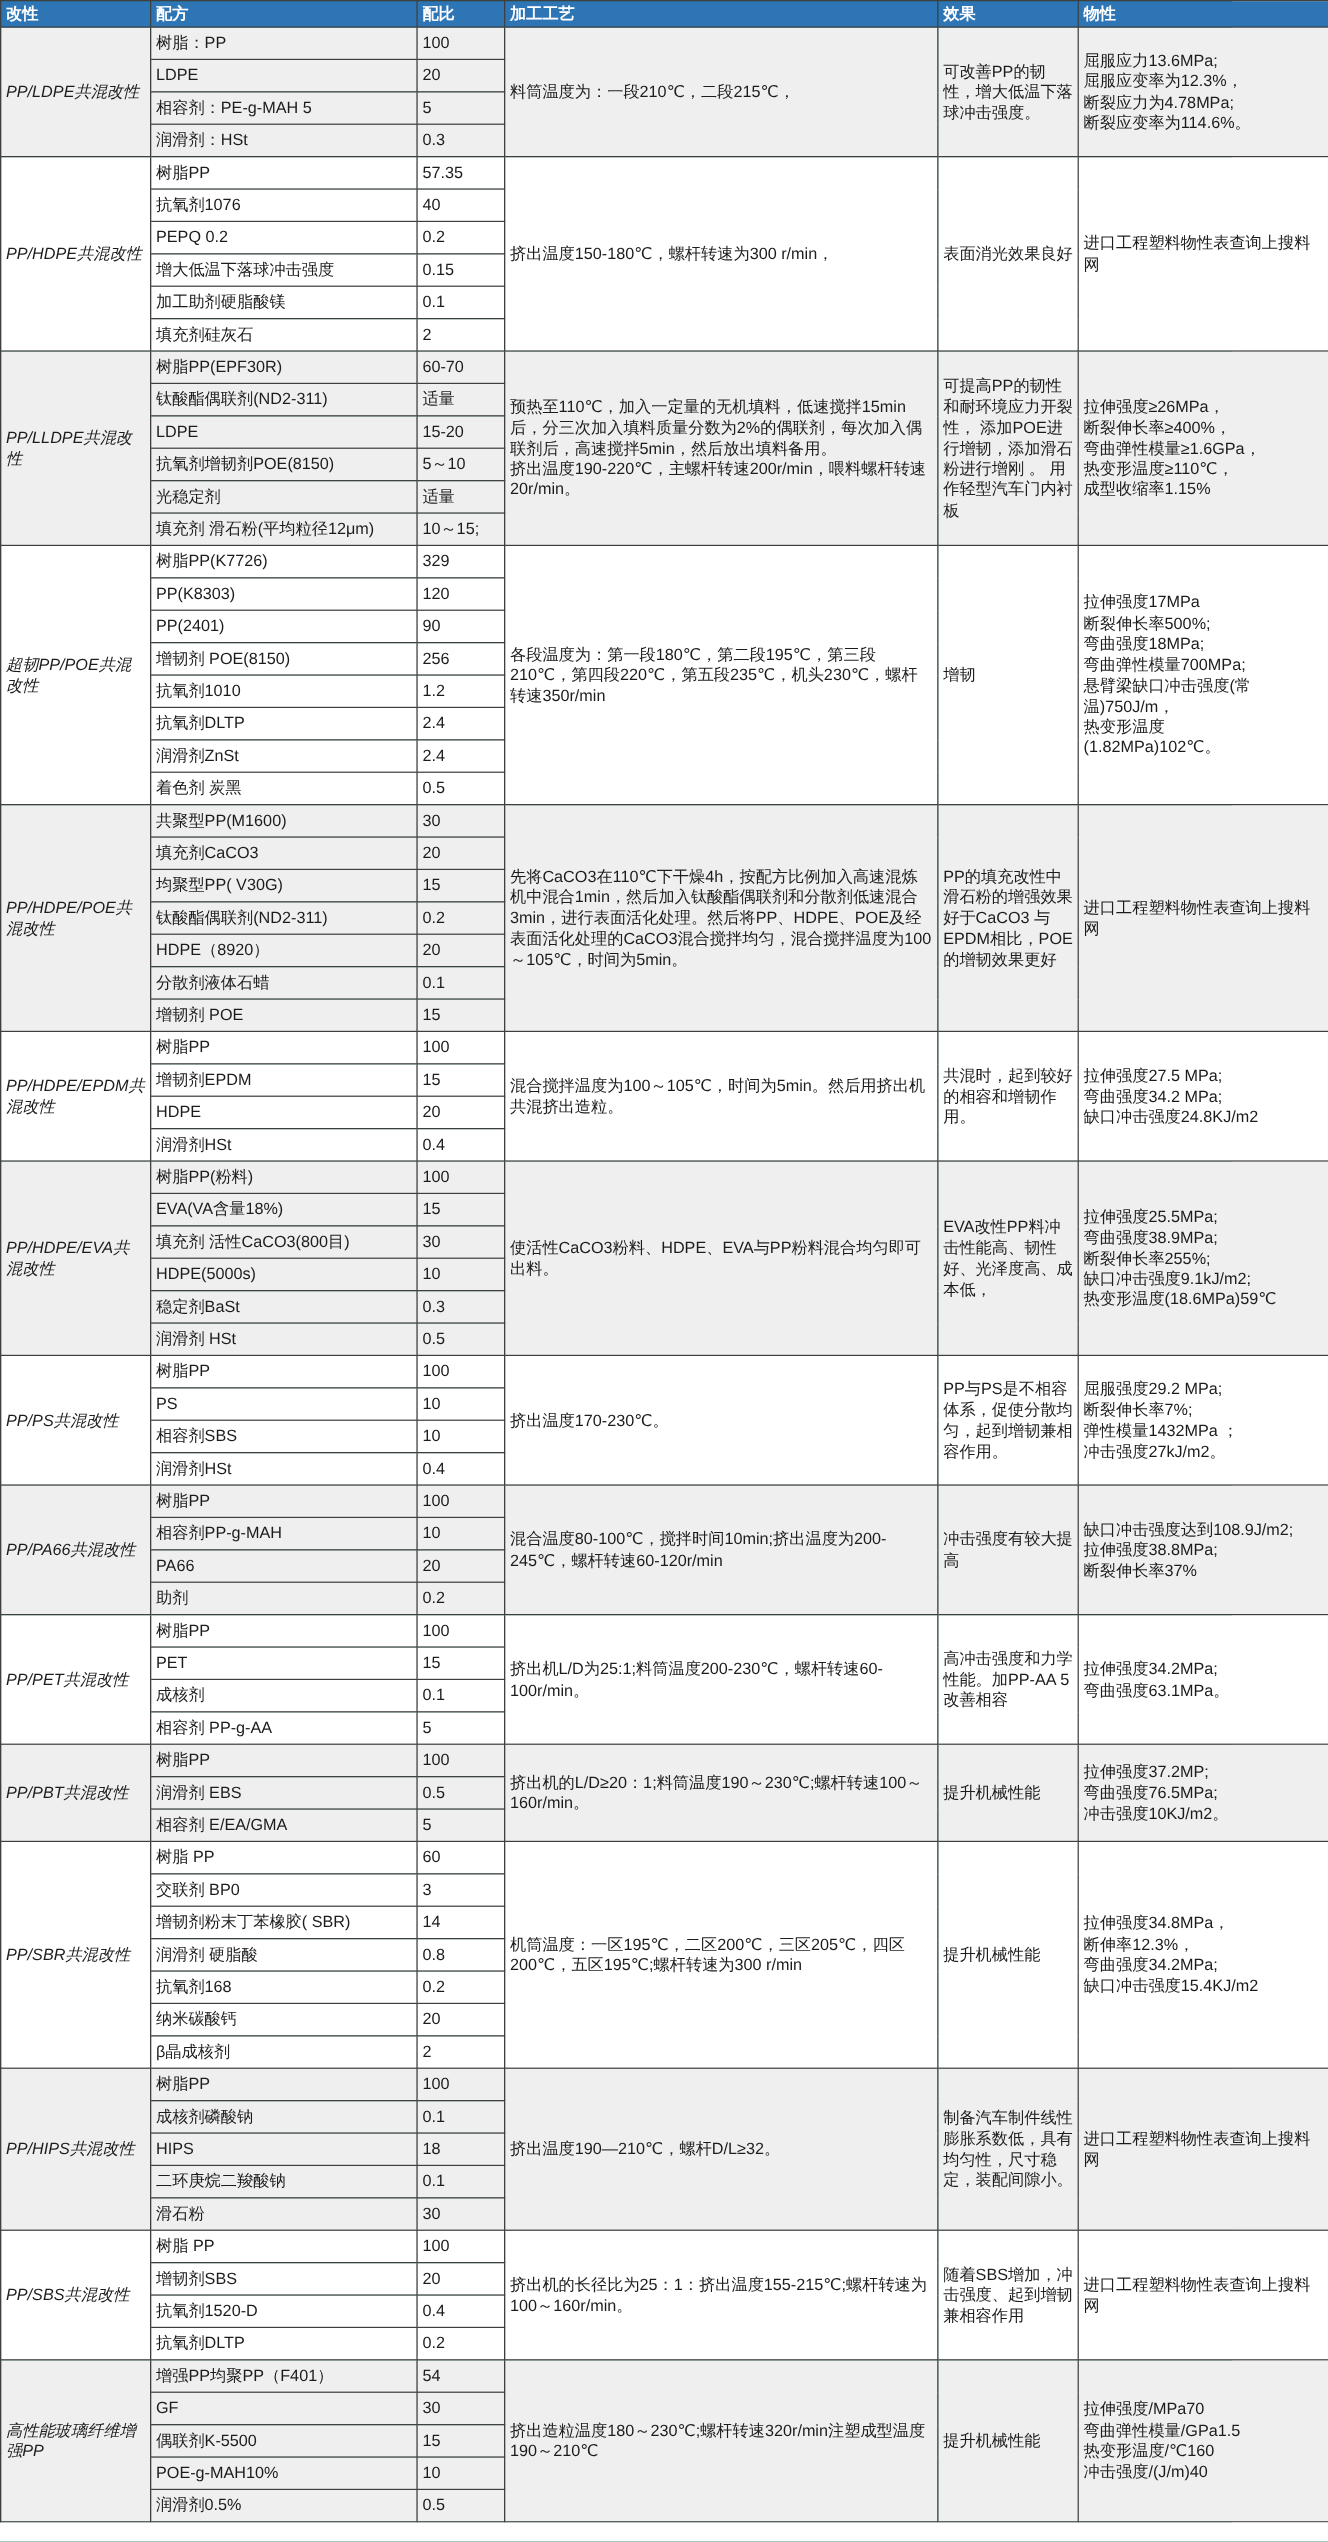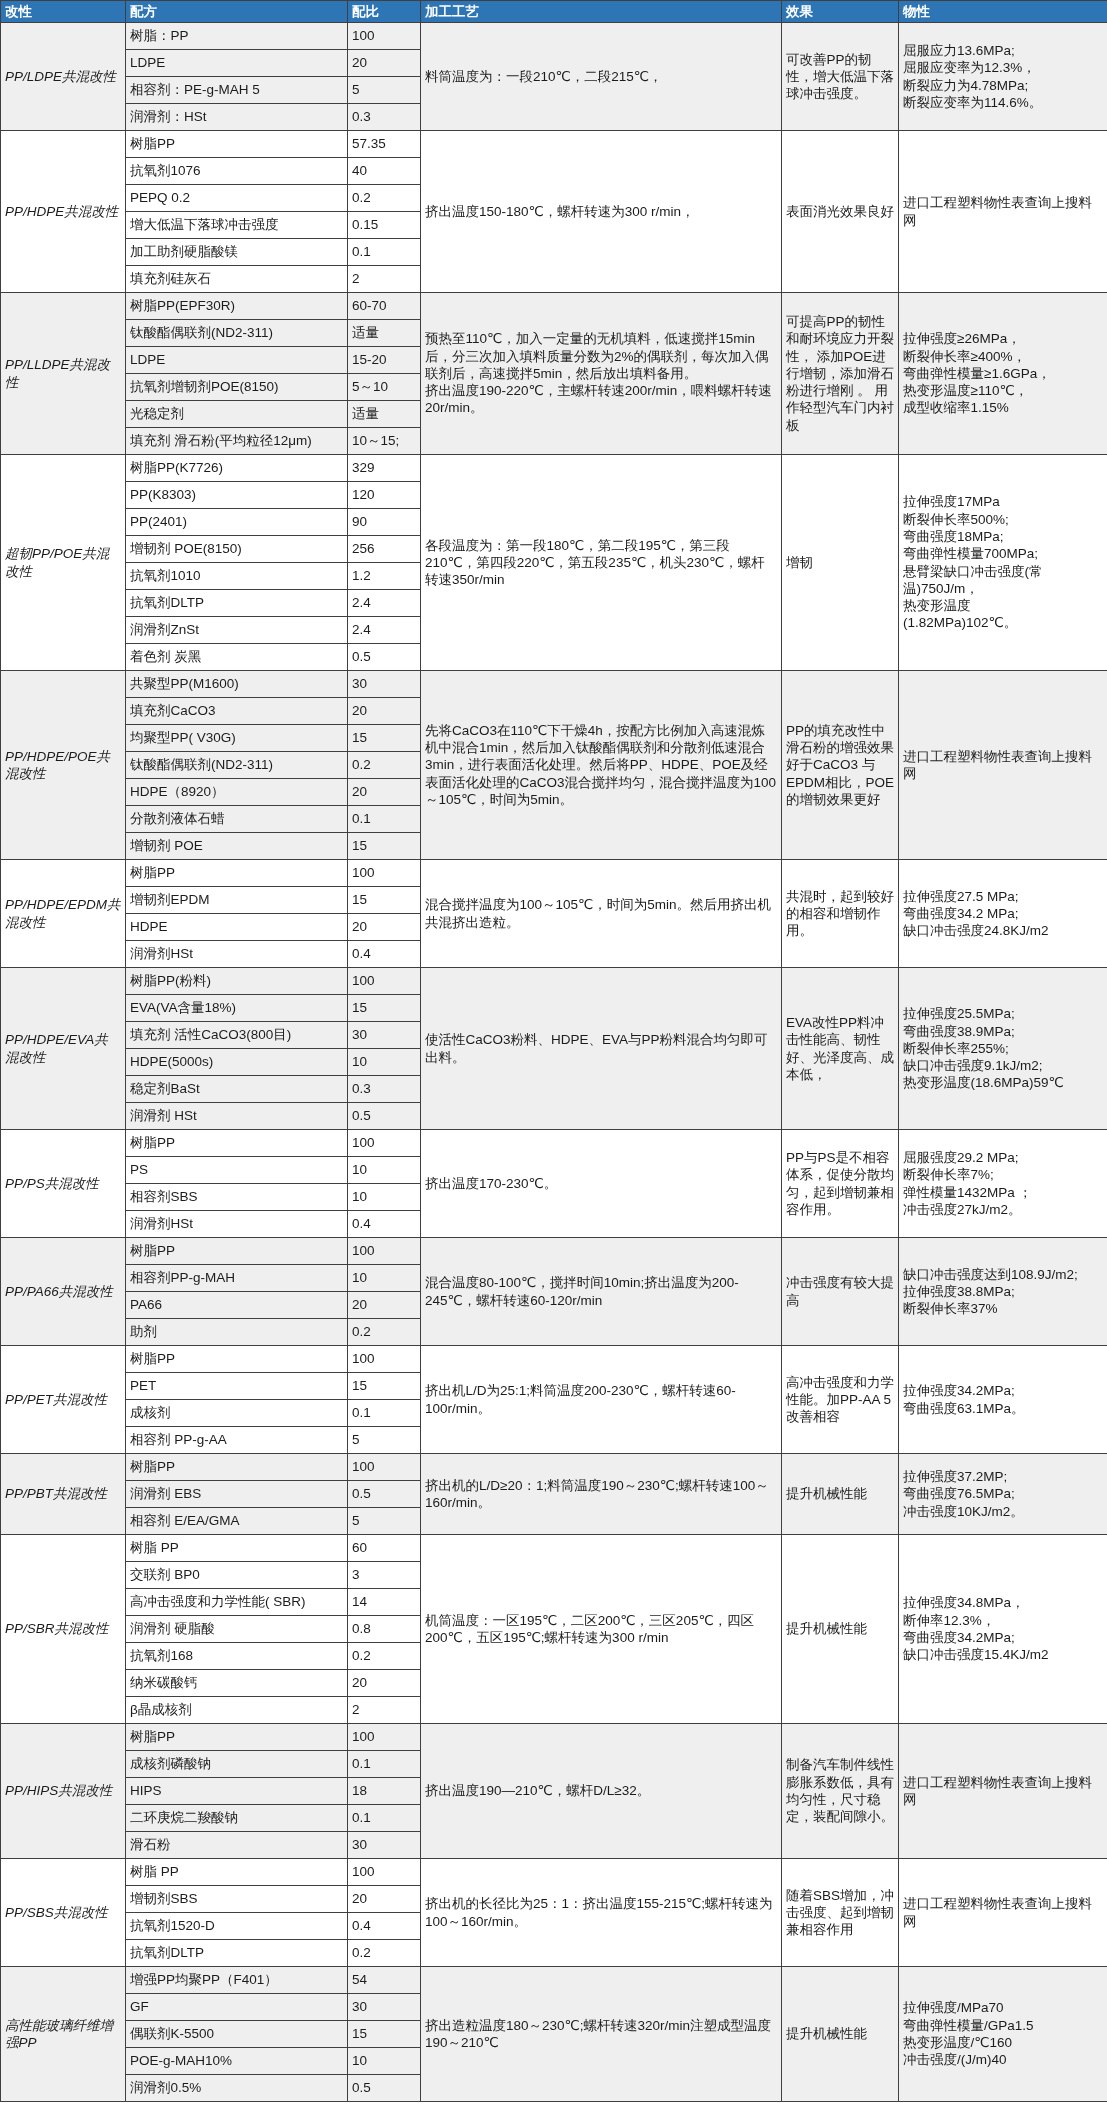--- a/index.html
+++ b/index.html
@@ -373,21 +373,21 @@
           <td class="properties-cell" rowspan="7">拉伸强度34.8MPa，
 断伸率12.3%，
 弯曲强度34.2MPa;
 缺口冲击强度15.4KJ/m2</td>
         </tr>
         <tr class="plain">
           <td class="formula-cell">交联剂 BP0</td>
           <td class="ratio-cell">3</td>
         </tr>
         <tr class="plain">
-          <td class="formula-cell">高冲击强度和力学性能( SBR)</td>
+          <td class="formula-cell">增韧剂粉末丁苯橡胶( SBR)</td>
           <td class="ratio-cell">14</td>
         </tr>
         <tr class="plain">
           <td class="formula-cell">润滑剂 硬脂酸</td>
           <td class="ratio-cell">0.8</td>
         </tr>
         <tr class="plain">
           <td class="formula-cell">抗氧剂168</td>
           <td class="ratio-cell">0.2</td>
         </tr>

